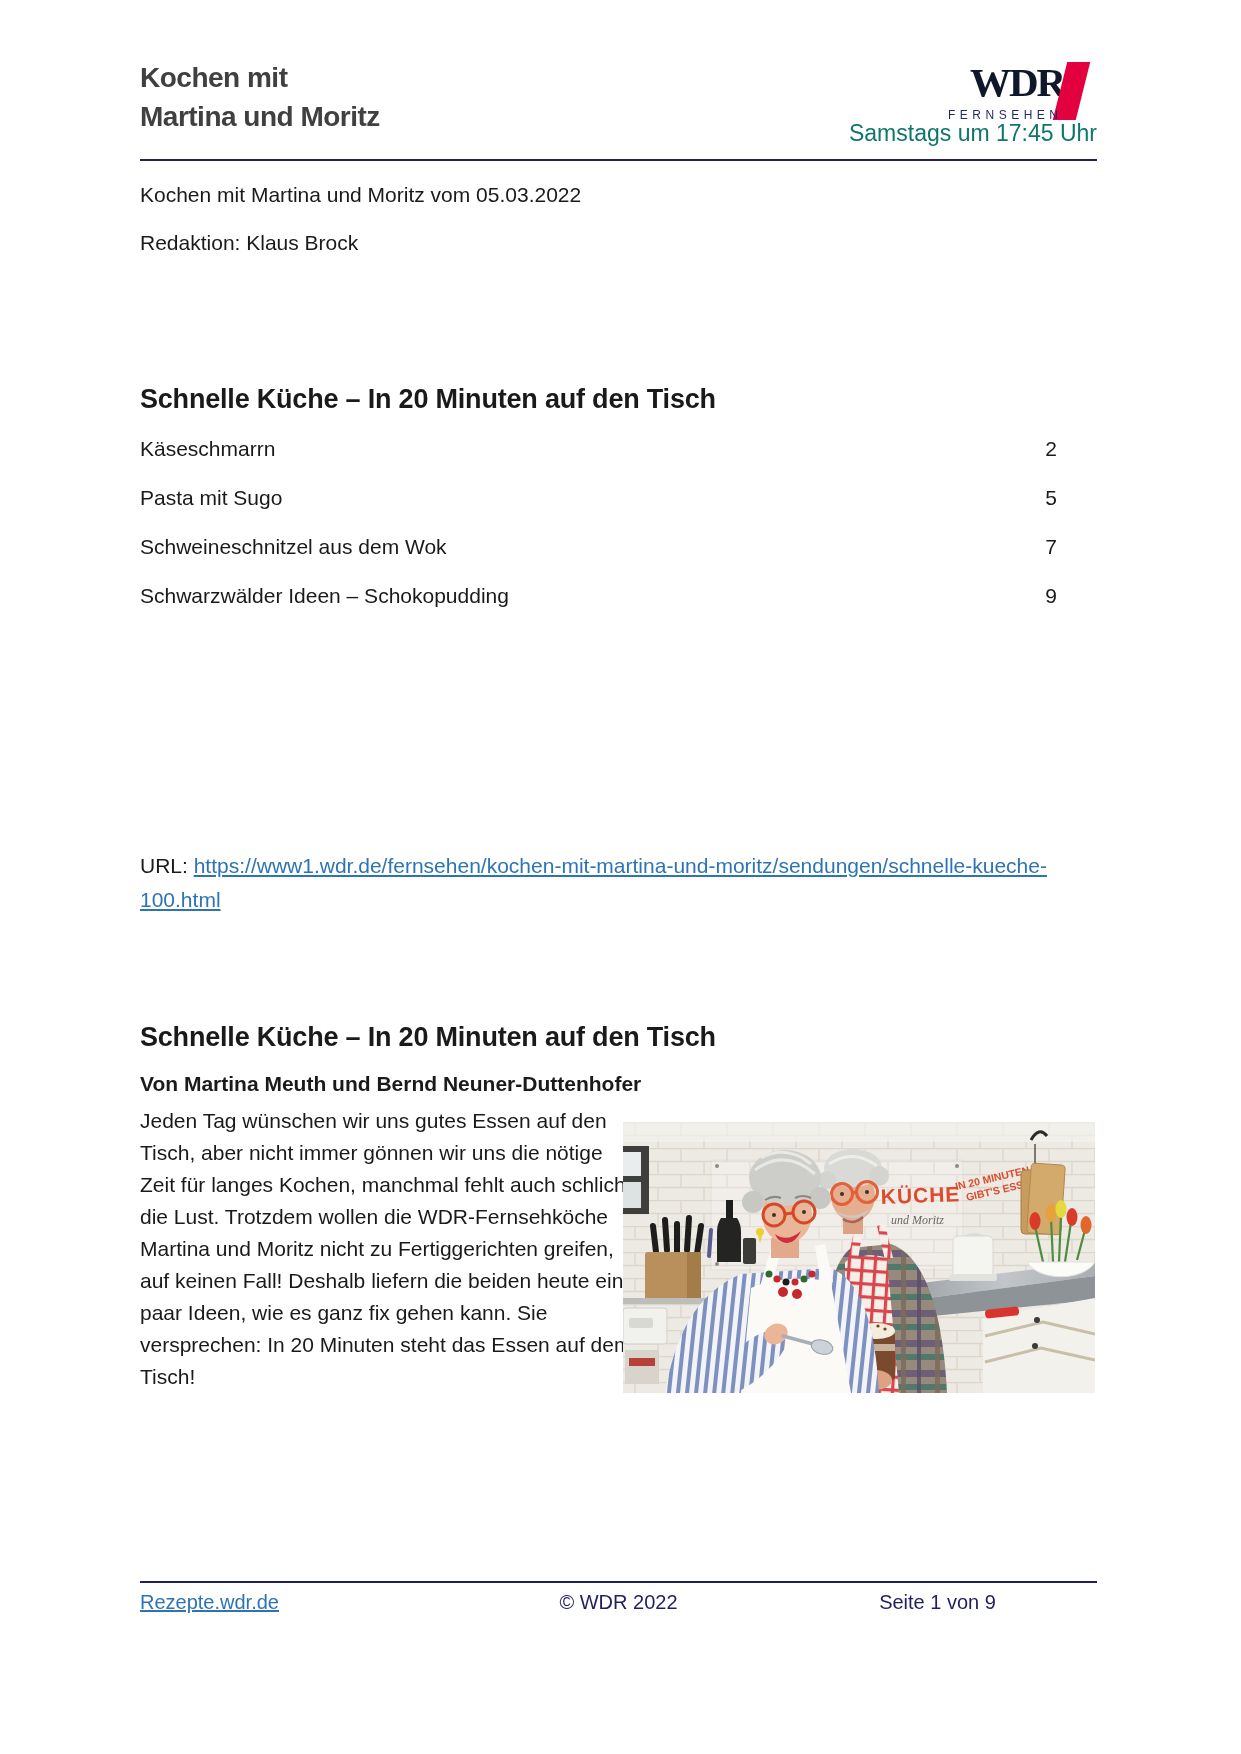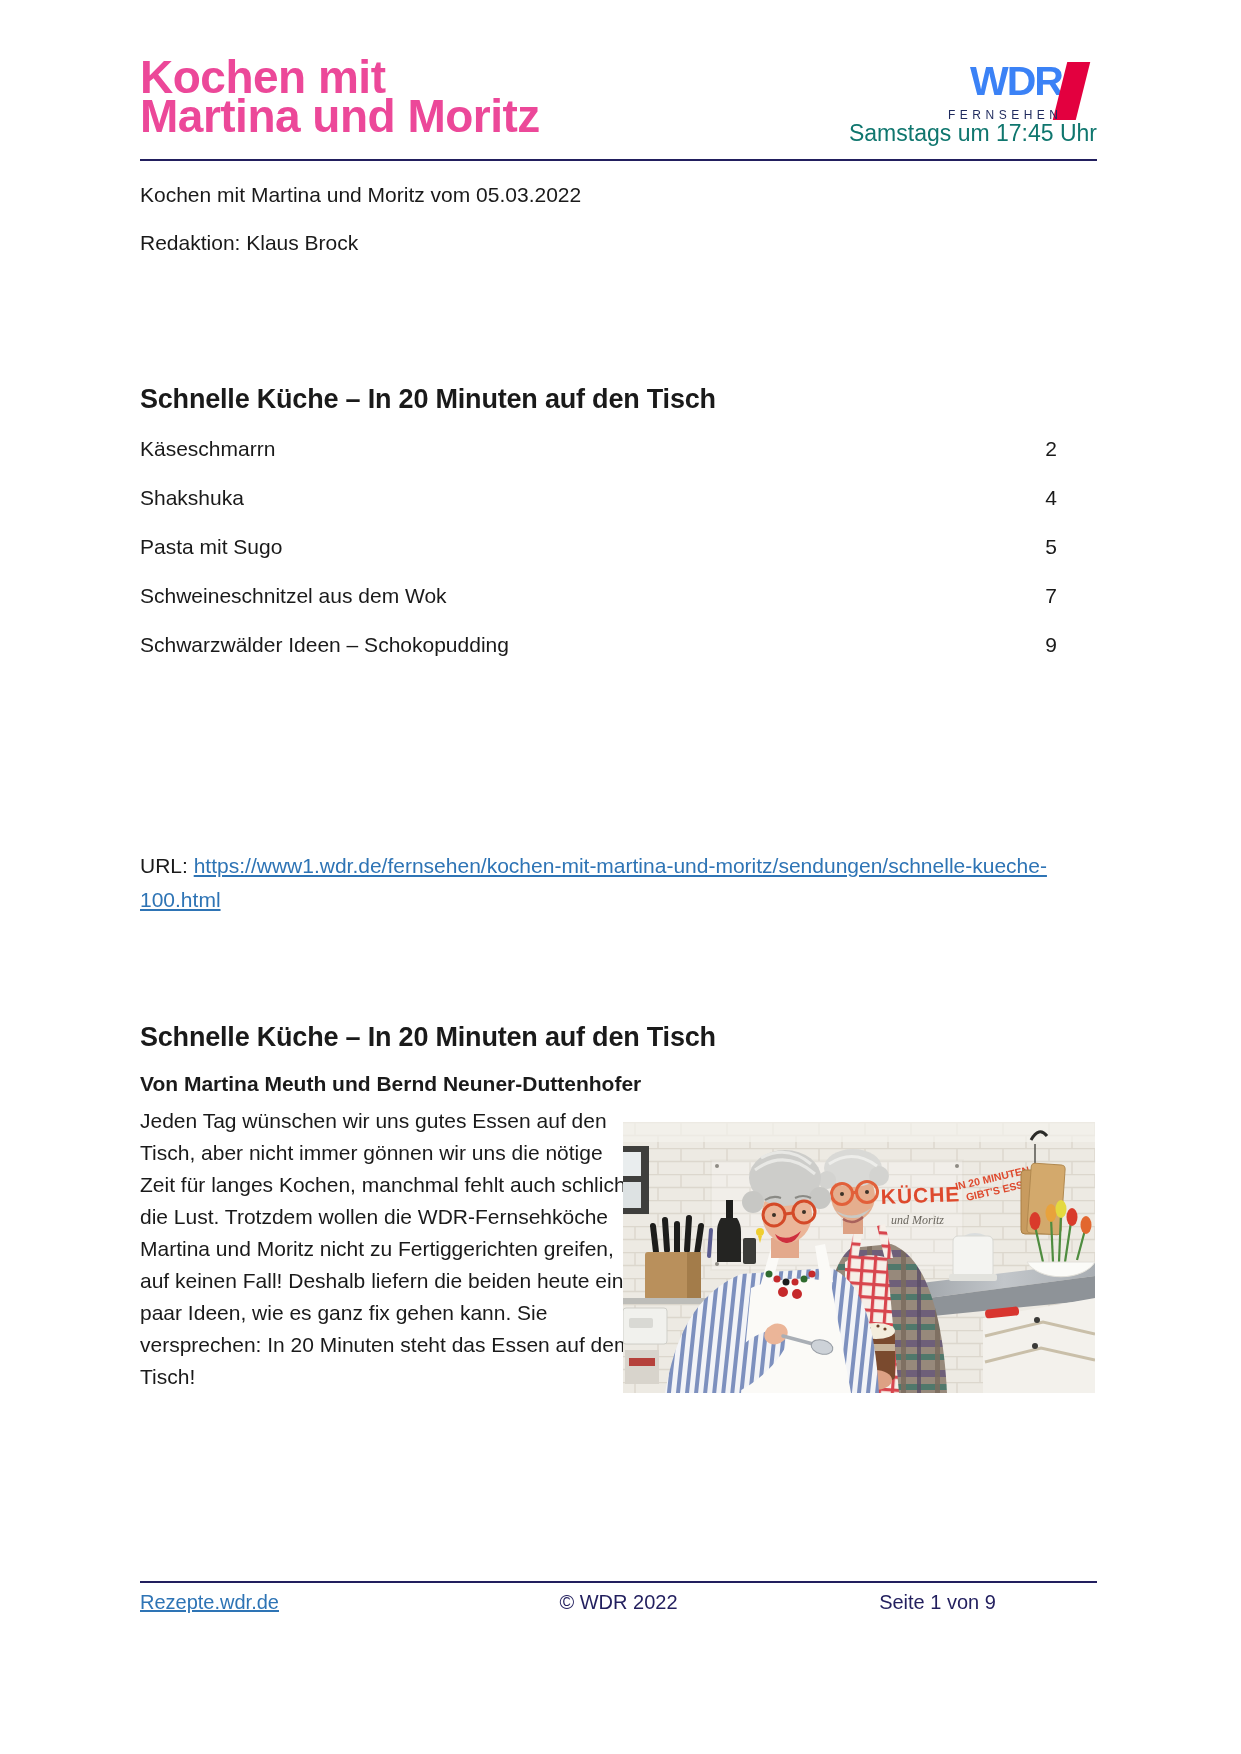--- a/index.html
+++ b/index.html
@@ -8,27 +8,27 @@
     width:1241px;height:1754px;
     background:#ffffff;
     font-family:"Liberation Sans","DejaVu Sans",sans-serif;
     color:#1a1a1a;
     overflow:hidden;
   }
   .abs{position:absolute;}
   
   .logo{
     left:140px;top:58px;
-    font-size:46px;line-height:39px;font-weight:bold;
-    color:#ec4899;letter-spacing:-0.5px;
+    font-size:28px;line-height:39px;font-weight:bold;
+    color:#404040;letter-spacing:-0.5px;
   }
   .wdr-block{left:948px;top:64px;width:150px;height:62px;}
   .wdr-word{
     position:absolute;left:22px;top:-6px;
-    font-size:41px;font-weight:bold;color:#3b82f6;letter-spacing:-2px;
+    font-size:41px;font-weight:bold;color:#0f172a;letter-spacing:-2px;font-family:Liberation Serif, serif;
   }
   .wdr-slab{
     position:absolute;left:112px;top:-2px;width:23px;height:58px;
     background:#E3003F;transform:skewX(-14deg);
   }
   .wdr-sub{
     position:absolute;left:0px;top:44px;
     font-size:12px;color:#1F2A5E;letter-spacing:4.5px;
   }
   .schedule{
@@ -81,24 +81,20 @@
   <div class="abs rule rule-top"></div>
 
   <div class="abs meta-title">Kochen mit Martina und Moritz vom 05.03.2022</div>
   <div class="abs meta-editor">Redaktion: Klaus Brock</div>
 
   <div class="abs toc-heading">Schnelle Küche – In 20 Minuten auf den Tisch</div>
   <div class="abs toc-list">
     <div class="toc-row">
       <span>Käseschmarrn</span>
       <span class="toc-page">2</span>
-    </div>
-    <div class="toc-row">
-      <span>Shakshuka</span>
-      <span class="toc-page">4</span>
     </div>
     <div class="toc-row">
       <span>Pasta mit Sugo</span>
       <span class="toc-page">5</span>
     </div>
     <div class="toc-row">
       <span>Schweineschnitzel aus dem Wok</span>
       <span class="toc-page">7</span>
     </div>
     <div class="toc-row">

